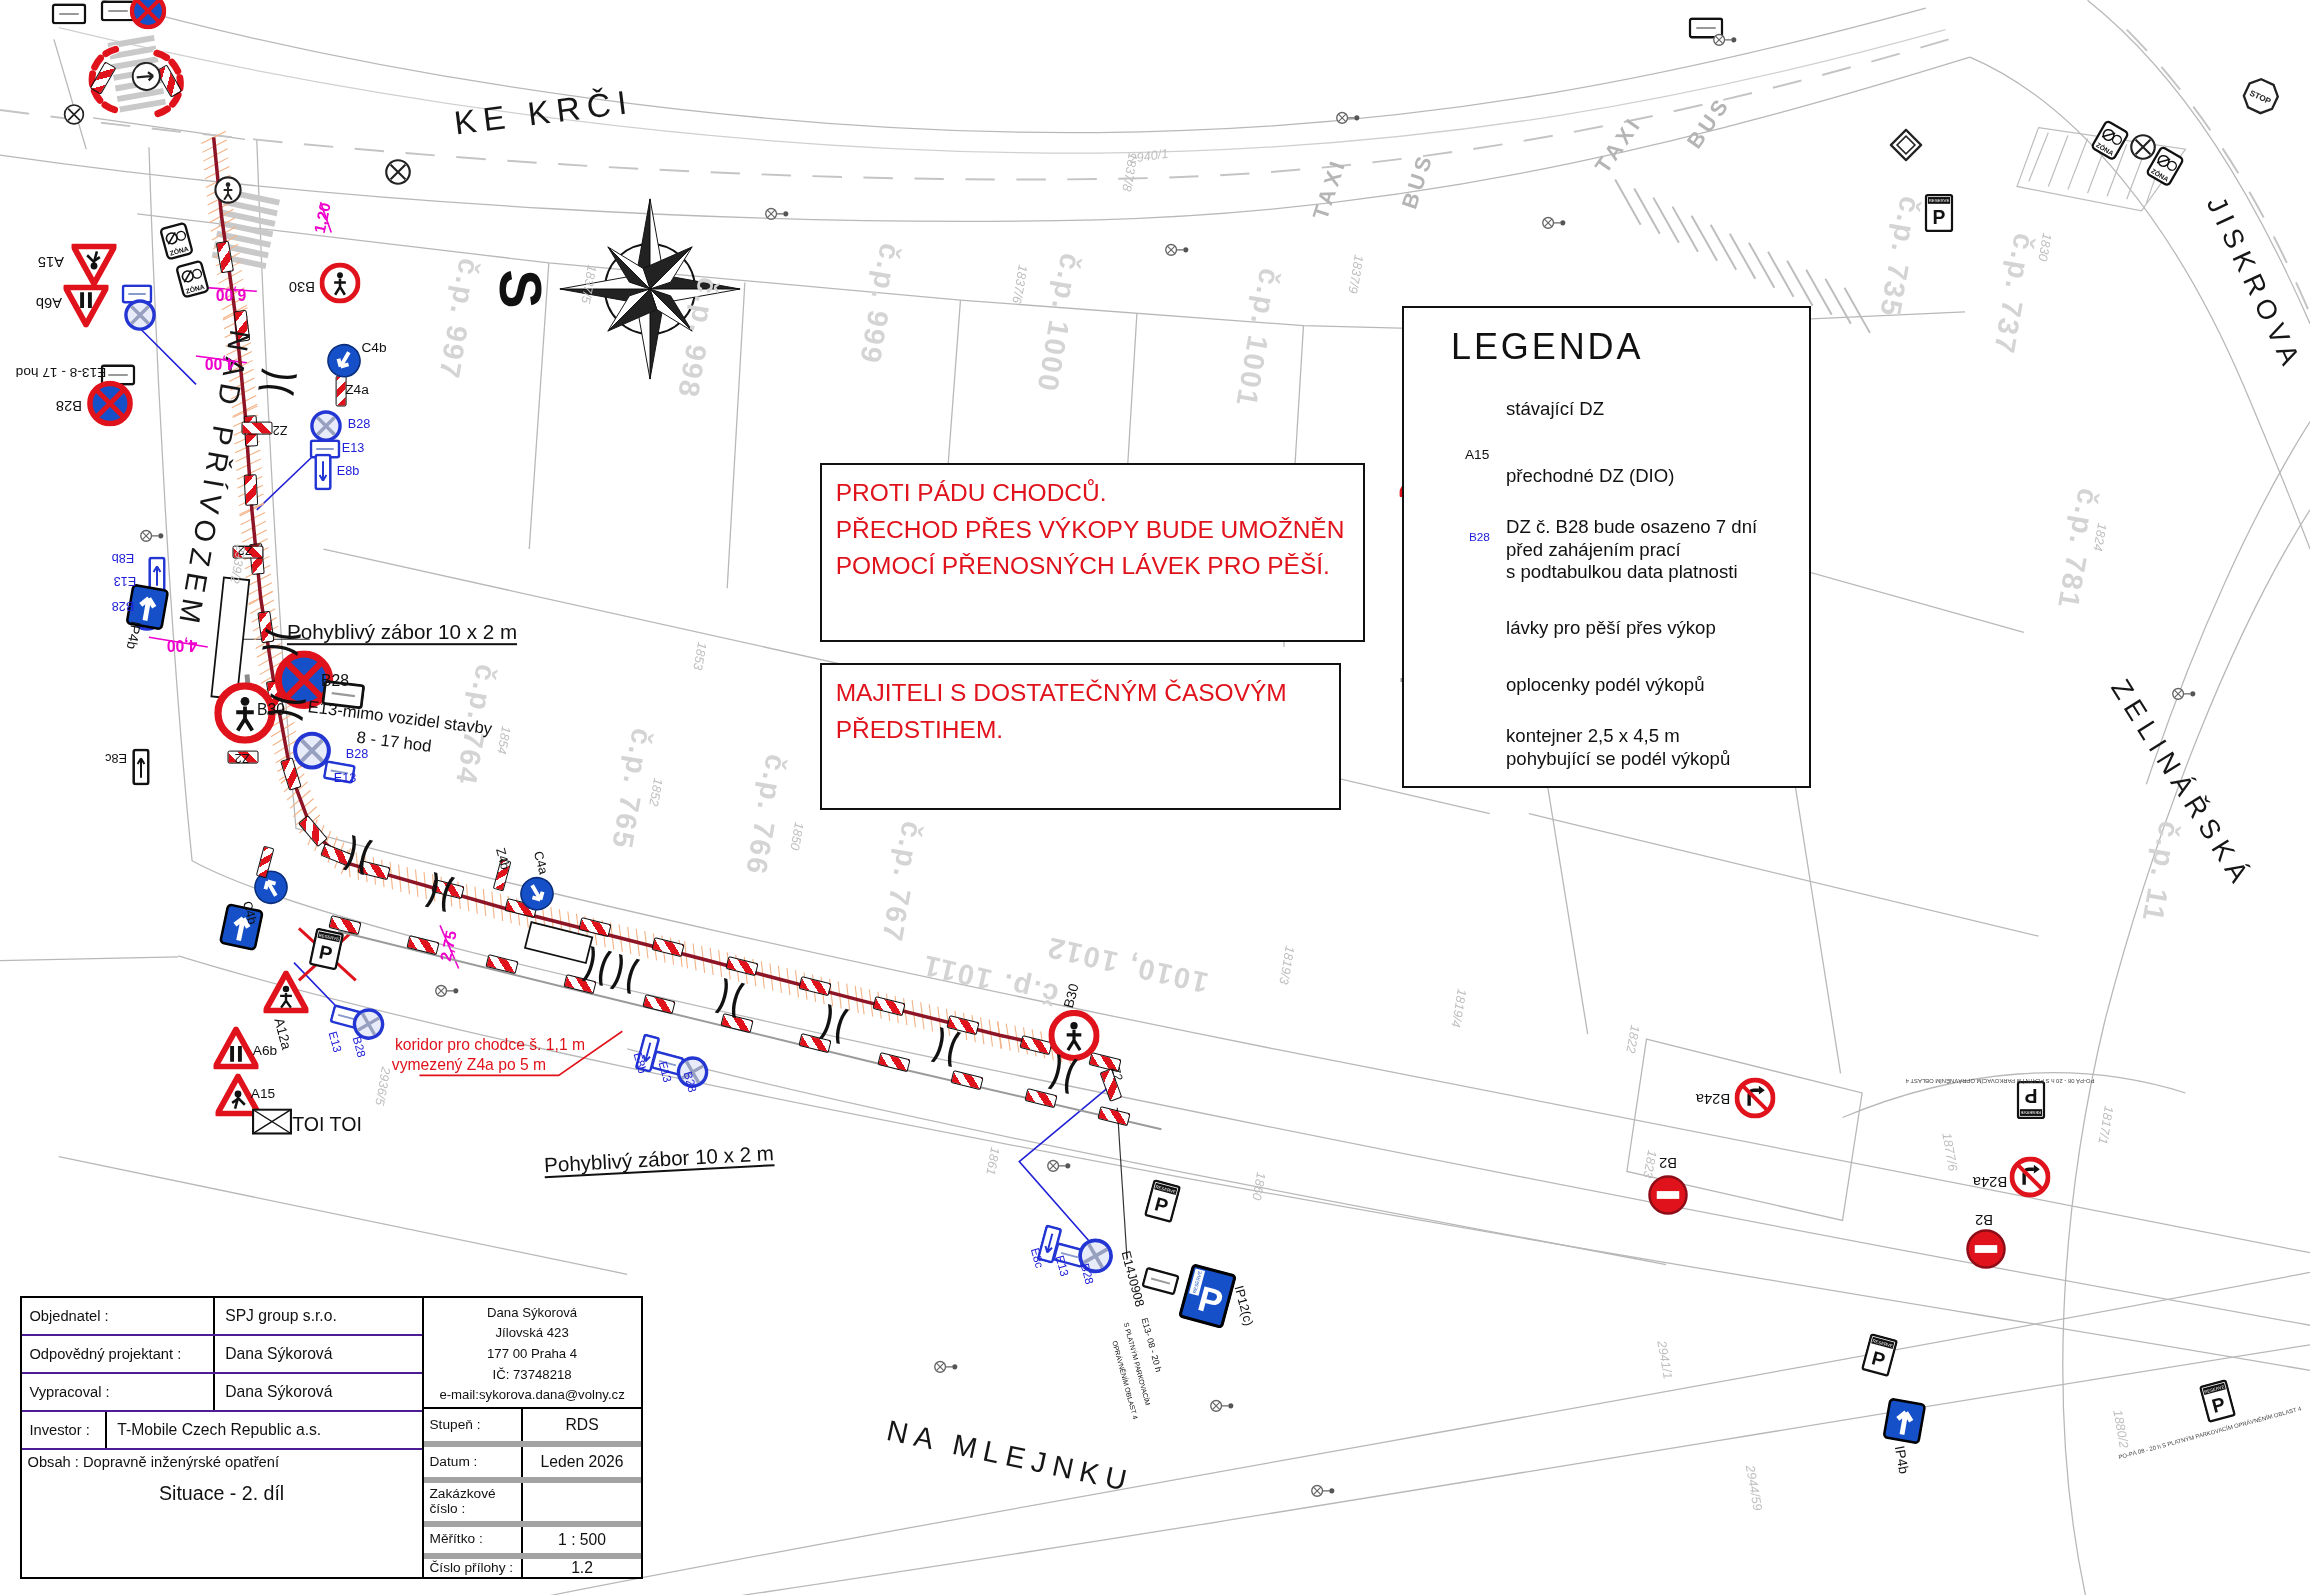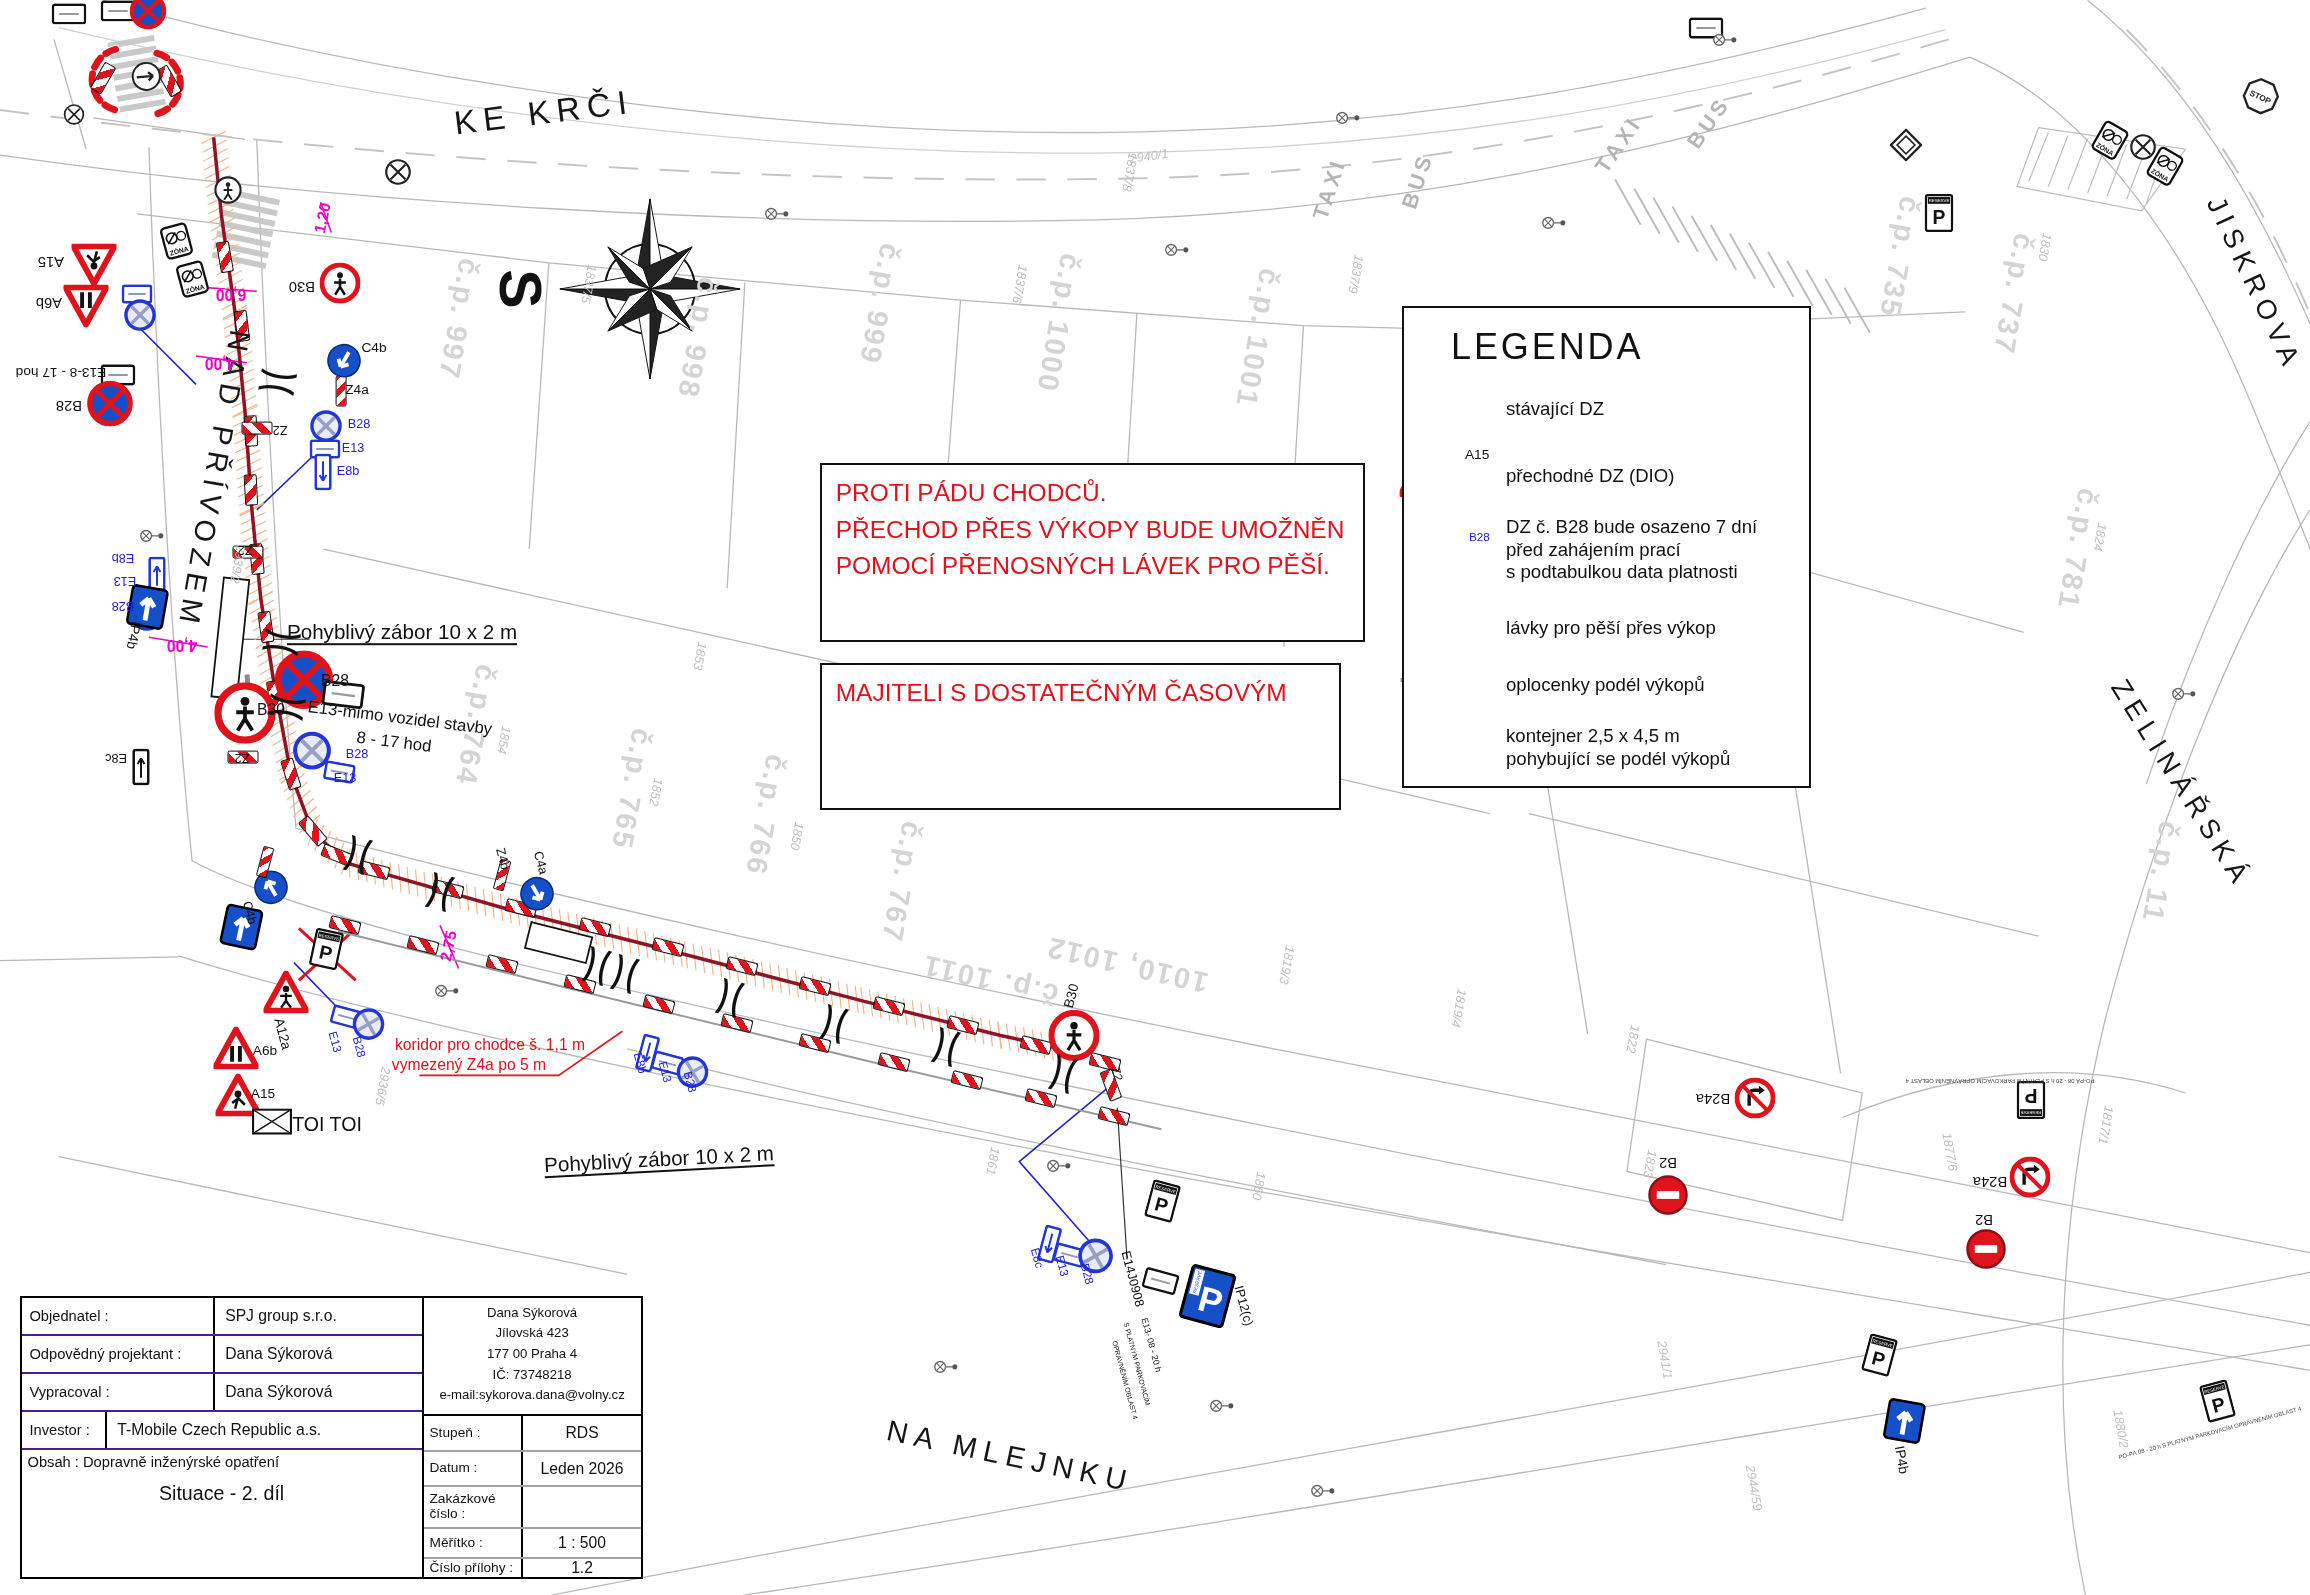--- a/index.html
+++ b/index.html
@@ -40,21 +40,21 @@
     padding-left:7.8px;font-size:14.7px;}
   .tb-row.inv .tb-lab{width:76px;}
   .tb-val{padding-left:9.8px;font-size:15.7px;}
   .tb-nazev{border-bottom:2px solid #000;height:84px;padding:3.9px 5.9px;font-size:14.7px;}
   .tb-nazev .c,.tb-obsah .c{text-align:center;font-size:15.7px;line-height:19.6px;}
   .tb-obsah{flex:1;padding:3.9px 5.9px;font-size:14.7px;}
   .tb-obsah .big{font-size:19.6px;margin-top:13.7px;}
   .tb-right{flex:1;display:flex;flex-direction:column;}
   .tb-contact{height:114px;border-bottom:2px solid #000;text-align:center;font-size:13.2px;
     line-height:20.6px;padding-top:4.9px;}
-  .tb-rrow{display:flex;border-bottom:2px solid #a3a3a3;align-items:center;}
+  .tb-rrow{display:flex;border-bottom:6px solid #a3a3a3;align-items:center;}
   .tb-rrow:last-child{border-bottom:none;}
   .tb-rlab{width:92px;border-right:2px solid #000;align-self:stretch;display:flex;align-items:center;
     padding-left:5.9px;font-size:13.7px;line-height:14.7px;}
   .tb-rval{flex:1;text-align:center;font-size:15.7px;}
   #compass{position:absolute;left:557px;top:196px;z-index:2;}
 </style>
 </head>
 <body>
 
 <div id="stage">
@@ -385,20 +385,21 @@
   </svg>
   <span class="lbl" style="left:519px;top:289px;font-size:59px;font-weight:bold;transform:translate(-50%,-50%) rotate(90deg);">S</span>
 
   <div class="redbox" style="left:820px;top:463px;width:514px;height:155px;">
     <p>PROTI PÁDU CHODCŮ.</p>
     <p>PŘECHOD PŘES VÝKOPY BUDE UMOŽNĚN</p>
     <p>POMOCÍ PŘENOSNÝCH LÁVEK PRO PĚŠÍ.</p>
   </div>
   <div class="redbox" style="left:820px;top:663px;width:490px;height:123px;">
     <p>MAJITELI S DOSTATEČNÝM ČASOVÝM</p>
+    <p>PŘEDSTIHEM.</p>
   </div>
 
   <div id="legend">
     <div class="lg-title">LEGENDA</div>
     <div class="lg-row" style="top:90px;">
       <div class="lg-tx">stávající DZ</div>
       </div>
     <div class="lg-row" style="top:157px;">
       <span class="lg-tag" style="position:absolute;left:57px;top:-17.6px;">A15</span>
       <div class="lg-tx">přechodné DZ (DIO)</div>

